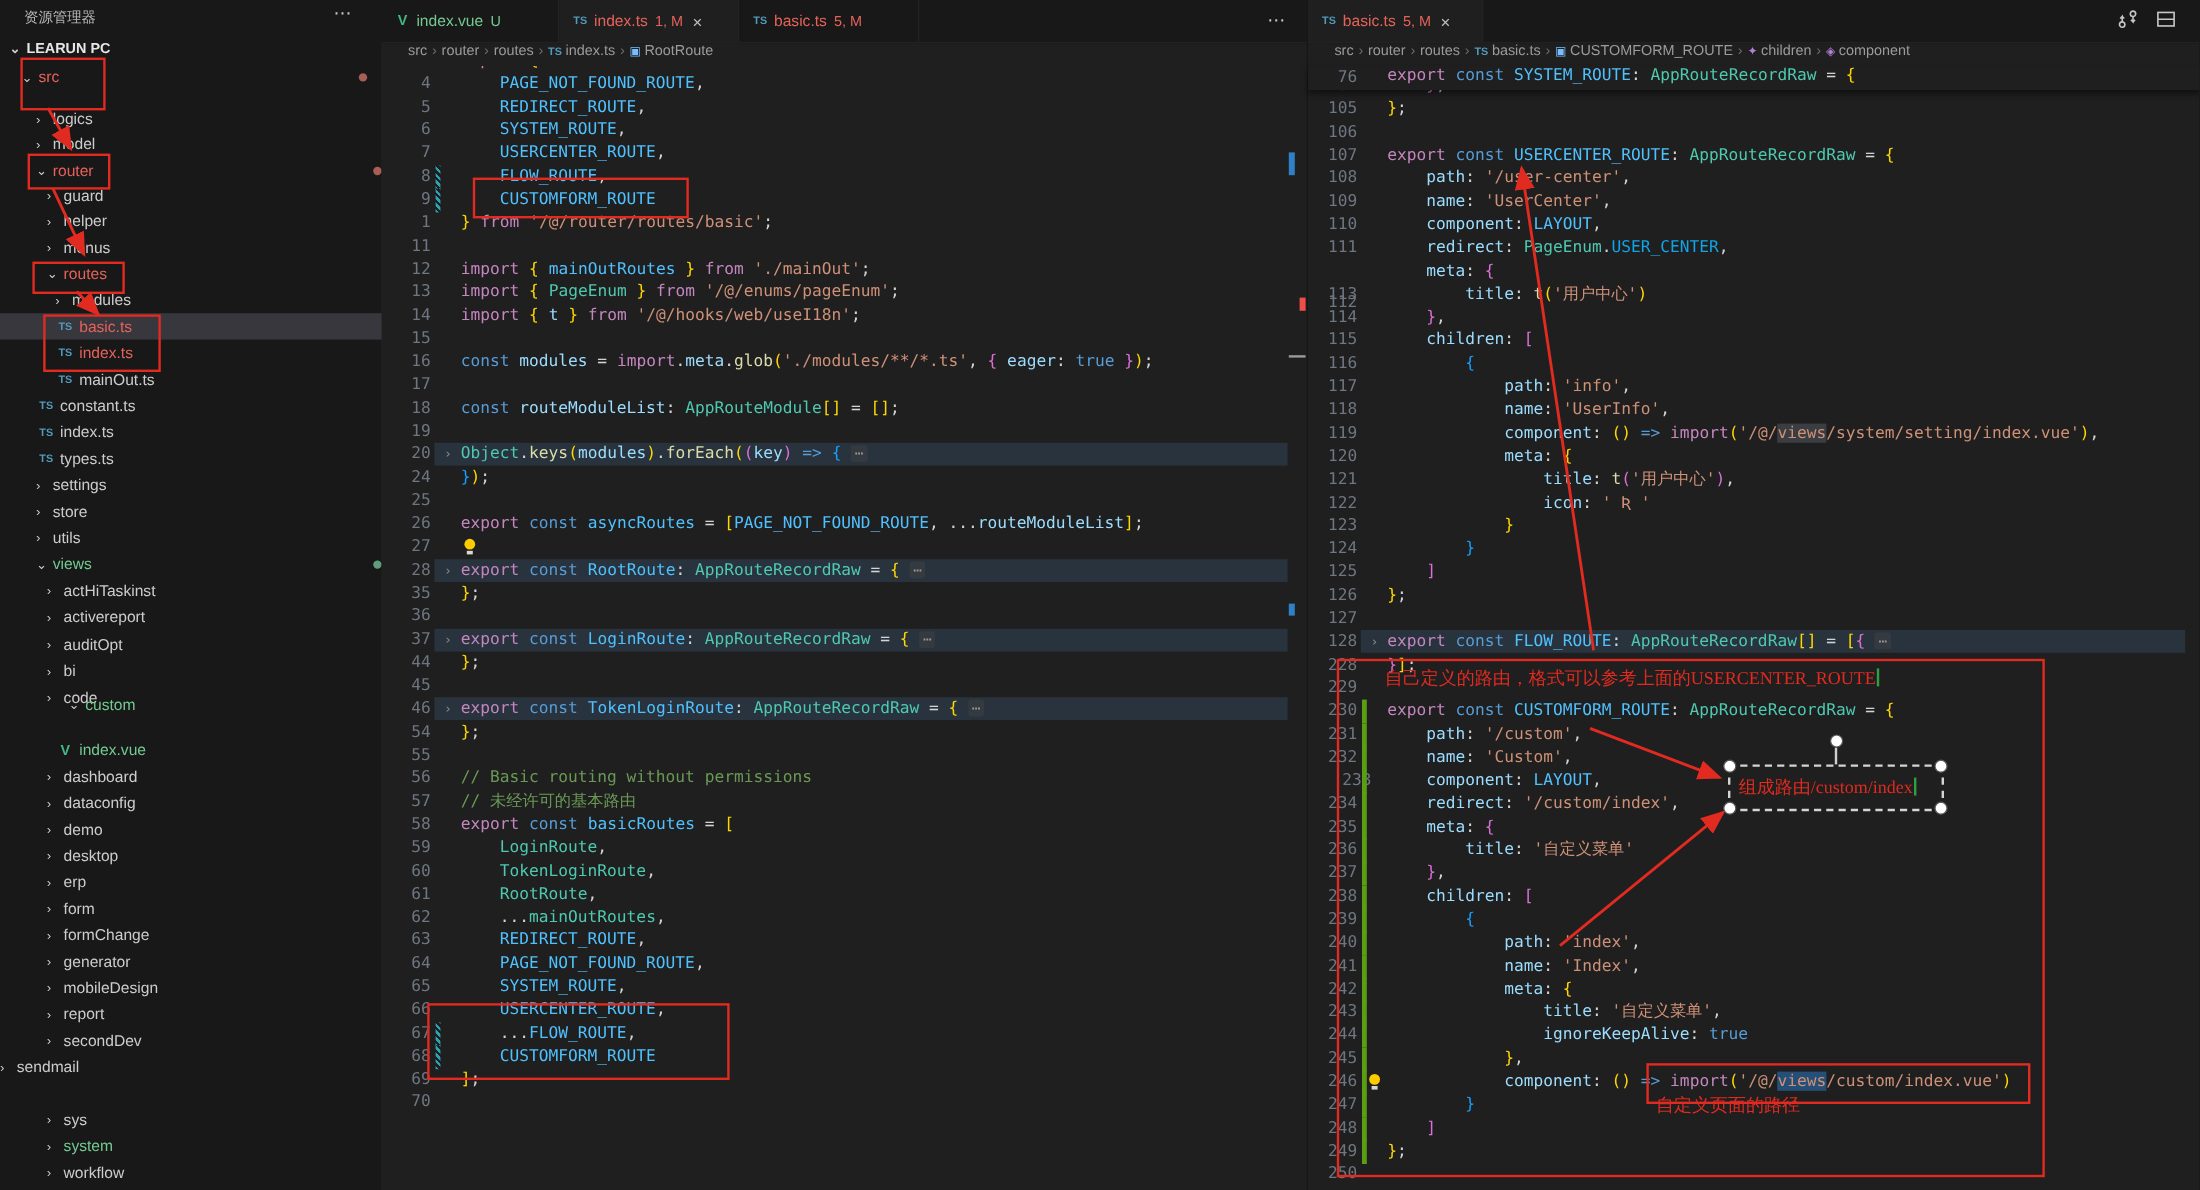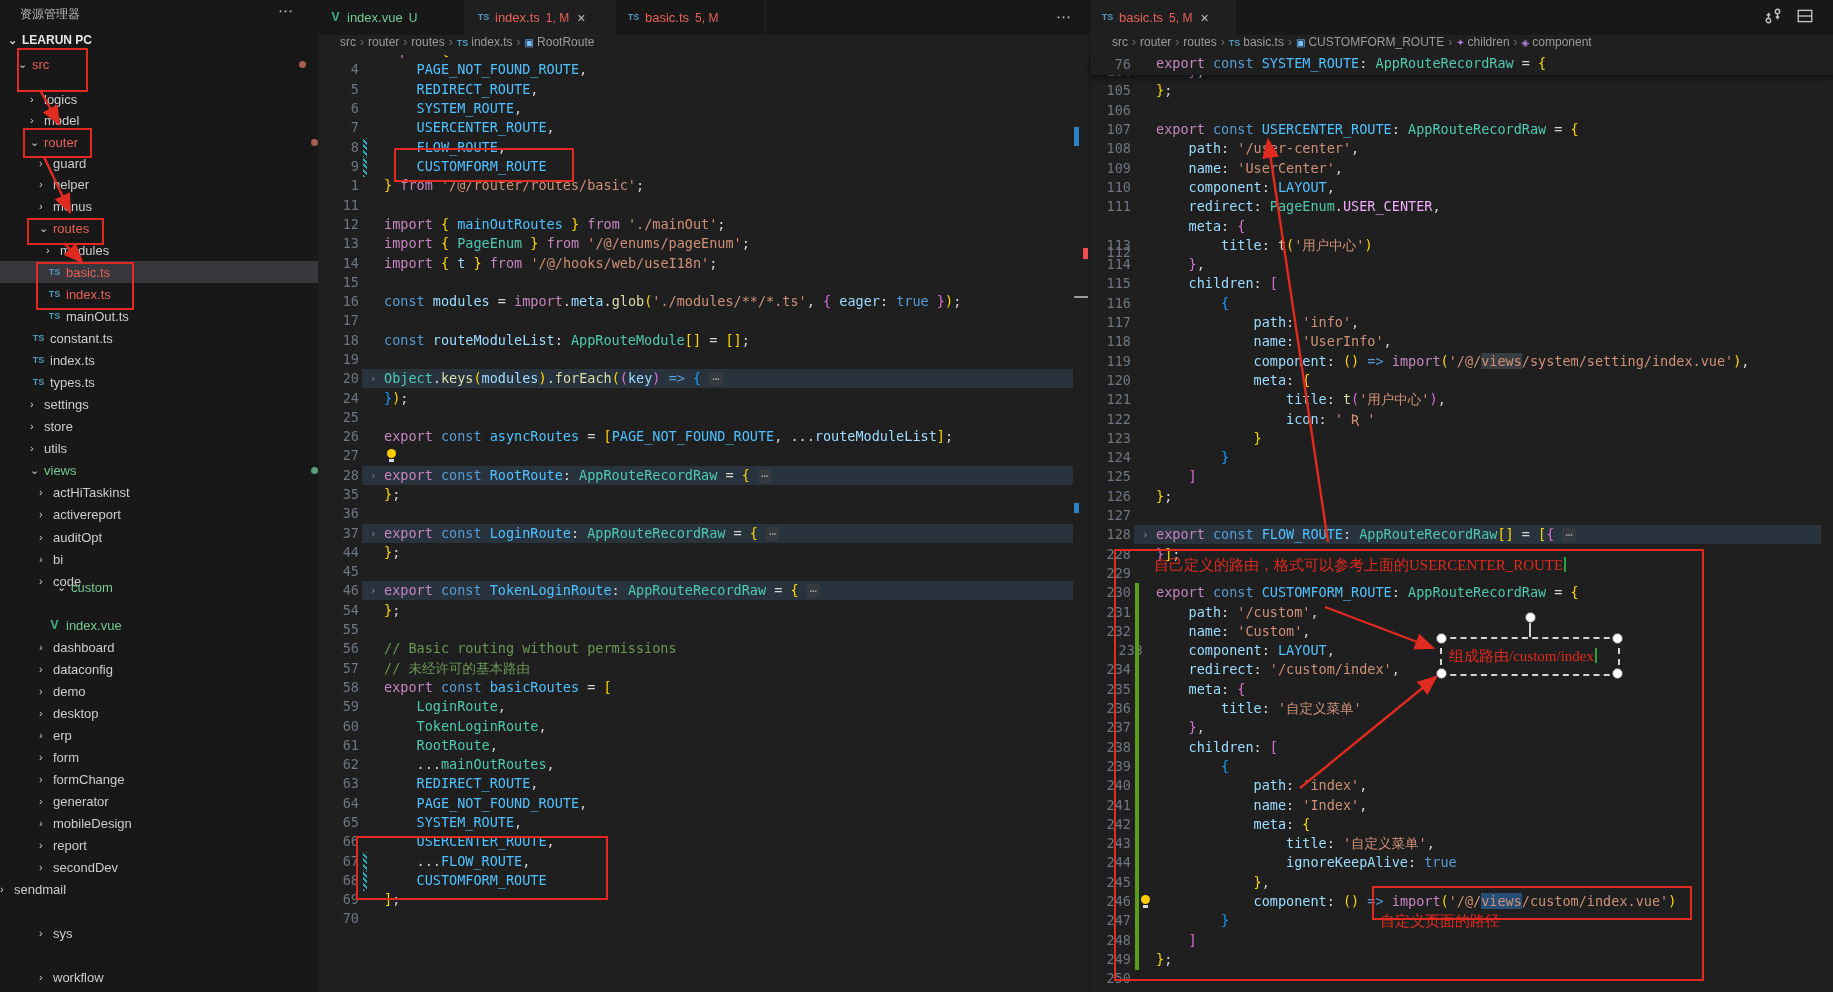--- a/index.html
+++ b/index.html
@@ -121,20 +121,21 @@
         <div class="trow" style="top: 702px; padding-left: 39px;"><span class="tchev">›</span><span class="tlabel">desktop</span></div>
         <div class="trow" style="top: 724px; padding-left: 39px;"><span class="tchev">›</span><span class="tlabel">erp</span></div>
         <div class="trow" style="top: 746px; padding-left: 39px;"><span class="tchev">›</span><span class="tlabel">form</span></div>
         <div class="trow" style="top: 768px; padding-left: 39px;"><span class="tchev">›</span><span class="tlabel">formChange</span></div>
         <div class="trow" style="top: 790px; padding-left: 39px;"><span class="tchev">›</span><span class="tlabel">generator</span></div>
         <div class="trow" style="top: 812px; padding-left: 39px;"><span class="tchev">›</span><span class="tlabel">mobileDesign</span></div>
         <div class="trow" style="top: 834px; padding-left: 39px;"><span class="tchev">›</span><span class="tlabel">report</span></div>
         <div class="trow" style="top: 856px; padding-left: 39px;"><span class="tchev">›</span><span class="tlabel">secondDev</span></div>
         <div class="trow" style="top: 878px; "><span class="tchev">›</span><span class="tlabel">sendmail</span></div>
         <div class="trow" style="top: 922px; padding-left: 39px;"><span class="tchev">›</span><span class="tlabel">sys</span></div>
+        <div class="trow" style="top: 944px; padding-left: 39px;"><span class="tchev">›</span><span class="tlabel t-green">system</span><span class="tdot green"></span></div>
         <div class="trow" style="top: 966px; padding-left: 39px;"><span class="tchev">›</span><span class="tlabel">workflow</span></div>
       </div>
   </aside>
 
   <div class="group" id="gmid">
     <div class="tabbar">
         <div class="tab green" style="width: 127px;">
           <span class="ticon vue">V</span>
           <span>index.vue</span>
           <span class="tbdg">U</span>
@@ -303,21 +304,21 @@
         <div class="lrow" style="top: 46px; left: 66px;"></div>
         <div class="lnum" style="top: 65px; left: 0px;">107</div>
         <div class="lrow" style="top: 65px; left: 66px;"><span style="color: rgb(197, 134, 192);">export</span><span style="color: rgb(212, 212, 212);"> </span><span style="color: rgb(86, 156, 214);">const</span><span style="color: rgb(79, 193, 255);"> USERCENTER_ROUTE</span><span style="color: rgb(212, 212, 212);">: </span><span style="color: rgb(78, 201, 176);">AppRouteRecordRaw</span><span style="color: rgb(212, 212, 212);"> = </span><span style="color: rgb(255, 215, 0);">{</span></div>
         <div class="lnum" style="top: 84px; left: 0px;">108</div>
         <div class="lrow" style="top: 84px; left: 66px;"><span style="color: rgb(156, 220, 254);">    path</span><span style="color: rgb(212, 212, 212);">: </span><span style="color: rgb(206, 145, 120);">'/user-center'</span><span style="color: rgb(212, 212, 212);">,</span></div>
         <div class="lnum" style="top: 104px; left: 0px;">109</div>
         <div class="lrow" style="top: 104px; left: 66px;"><span style="color: rgb(156, 220, 254);">    name</span><span style="color: rgb(212, 212, 212);">: </span><span style="color: rgb(206, 145, 120);">'UserCenter'</span><span style="color: rgb(212, 212, 212);">,</span></div>
         <div class="lnum" style="top: 123px; left: 0px;">110</div>
         <div class="lrow" style="top: 123px; left: 66px;"><span style="color: rgb(156, 220, 254);">    component</span><span style="color: rgb(212, 212, 212);">: </span><span style="color: rgb(79, 193, 255);">LAYOUT</span><span style="color: rgb(212, 212, 212);">,</span></div>
         <div class="lnum" style="top: 142px; left: 0px;">111</div>
-        <div class="lrow" style="top: 142px; left: 66px;"><span style="color: rgb(156, 220, 254);">    redirect</span><span style="color: rgb(212, 212, 212);">: </span><span style="color: rgb(78, 201, 176);">PageEnum</span><span style="color: rgb(212, 212, 212);">.</span><span style="color: #f0abfc;">USER_CENTER</span><span style="color: rgb(212, 212, 212);">,</span></div>
+        <div class="lrow" style="top: 142px; left: 66px;"><span style="color: rgb(156, 220, 254);">    redirect</span><span style="color: rgb(212, 212, 212);">: </span><span style="color: rgb(78, 201, 176);">PageEnum</span><span style="color: rgb(212, 212, 212);">.</span><span style="color: #0ea5e9;">USER_CENTER</span><span style="color: rgb(212, 212, 212);">,</span></div>
         <div class="lnum" style="top: 162px; left: 0px; margin-top: 26px;">112</div>
         <div class="lrow" style="top: 162px; left: 66px;"><span style="color: rgb(156, 220, 254);">    meta</span><span style="color: rgb(212, 212, 212);">: </span><span style="color: rgb(218, 112, 214);">{</span></div>
         <div class="lnum" style="top: 181px; left: 0px;">113</div>
         <div class="lrow" style="top: 181px; left: 66px;"><span style="color: rgb(156, 220, 254);">        title</span><span style="color: rgb(212, 212, 212);">: </span><span style="color: rgb(220, 220, 170);">t</span><span style="color: rgb(255, 215, 0);">(</span><span style="color: rgb(206, 145, 120);">'用户中心'</span><span style="color: rgb(255, 215, 0);">)</span></div>
         <div class="lnum" style="top: 200px; left: 0px;">114</div>
         <div class="lrow" style="top: 200px; left: 66px;"><span style="color: rgb(218, 112, 214);">    }</span><span style="color: rgb(212, 212, 212);">,</span></div>
         <div class="lnum" style="top: 219px; left: 0px;">115</div>
         <div class="lrow" style="top: 219px; left: 66px;"><span style="color: rgb(156, 220, 254);">    children</span><span style="color: rgb(212, 212, 212);">: </span><span style="color: rgb(218, 112, 214);">[</span></div>
         <div class="lnum" style="top: 239px; left: 0px;">116</div>
         <div class="lrow" style="top: 239px; left: 66px;"><span style="color: rgb(23, 159, 255);">        {</span></div>

